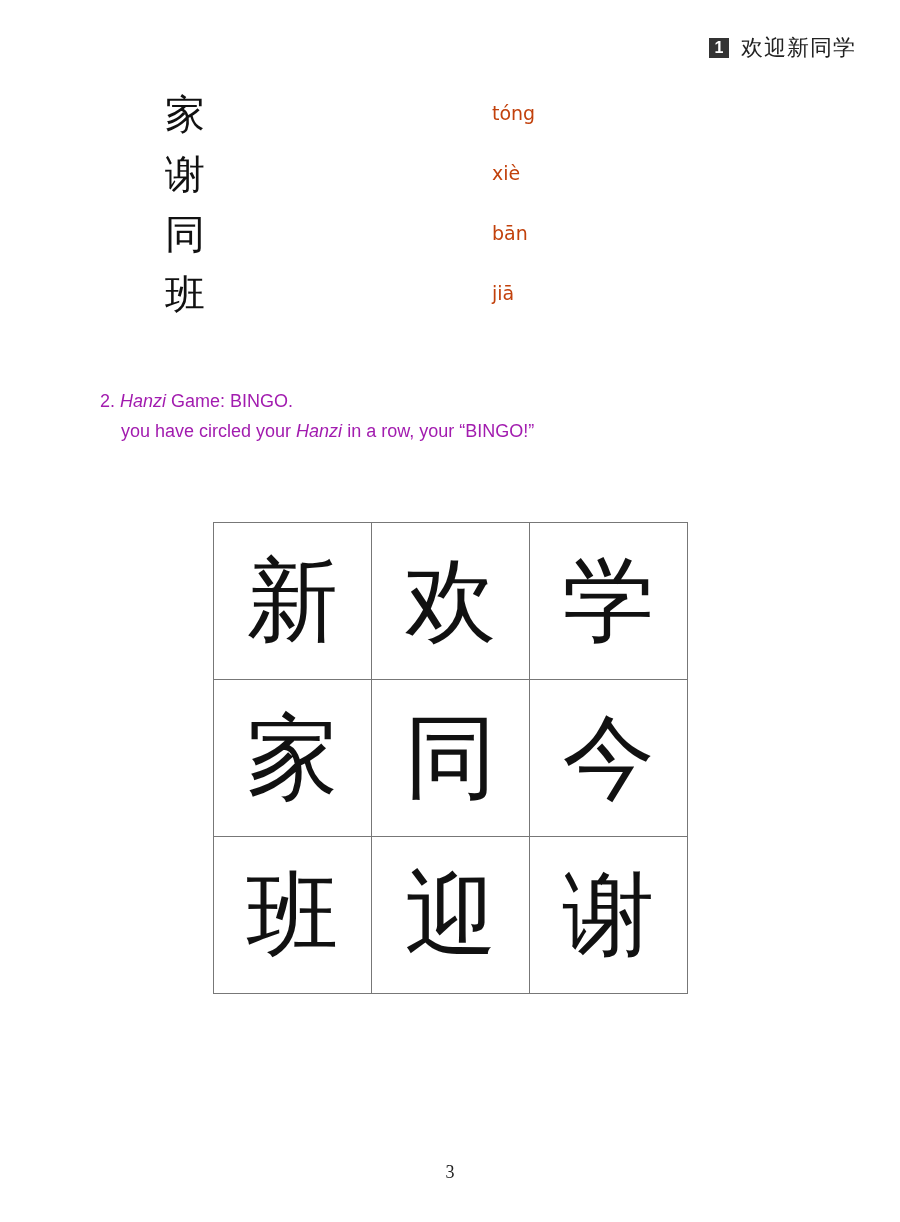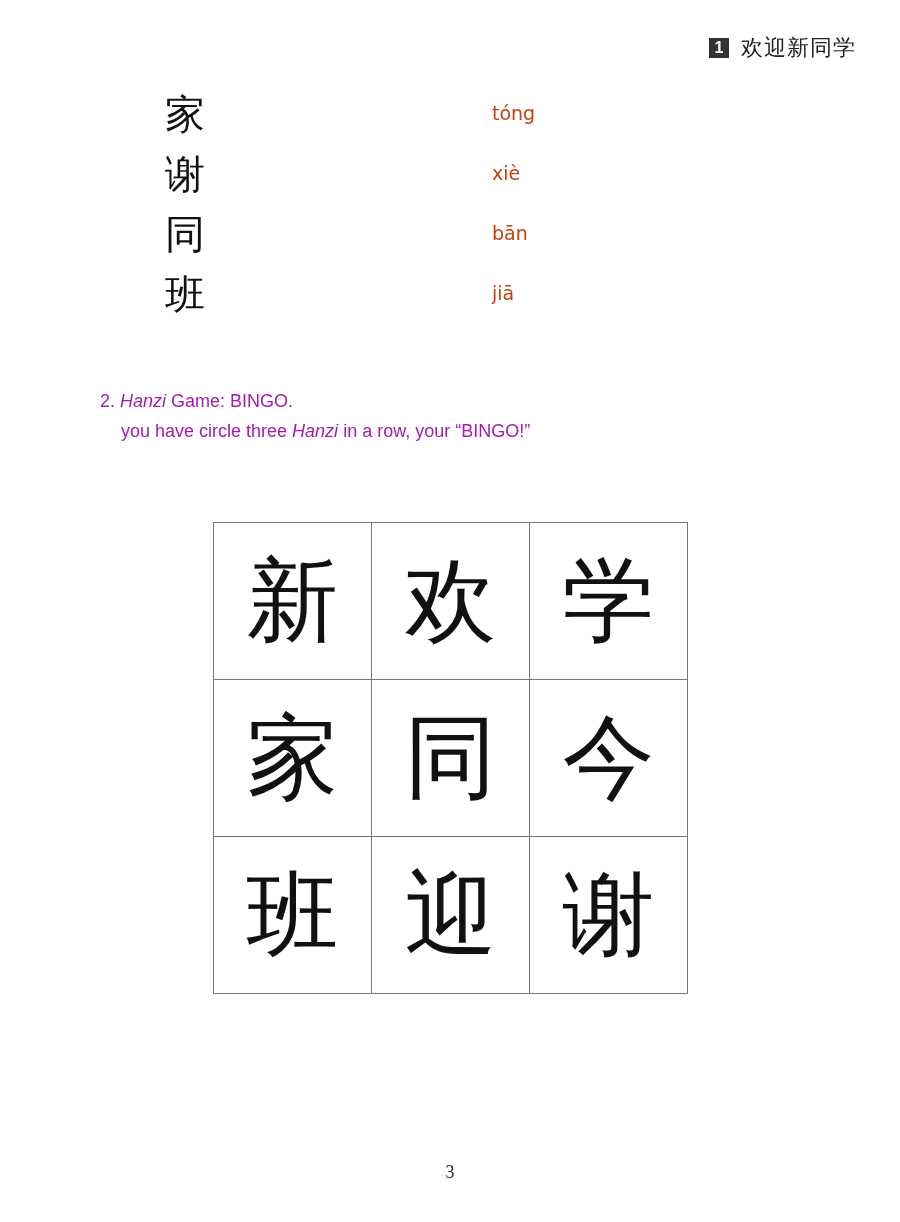--- a/index.html
+++ b/index.html
@@ -40,21 +40,21 @@
     <span class="pinyin">bān</span>
   </div>
   <div class="match-row">
     <span class="hanzi">班</span>
     <span class="pinyin">jiā</span>
   </div>
 </div>
 
 <div class="task">
   <div><span>2.</span> <i>Hanzi</i><span> Game: BINGO.</span></div>
-  <div class="indent"><span>you have circle three </span><i>Hanzi</i><span> in a row, your “BINGO!”</span></div>
+  <div class="indent"><span>you have circled your </span><i>Hanzi</i><span> in a row, your “BINGO!”</span></div>
 </div>
 
 <table class="bingo">
   <tbody>
       <tr>
     <td>新</td>
     <td>欢</td>
     <td>学</td>
   </tr>
   <tr>

